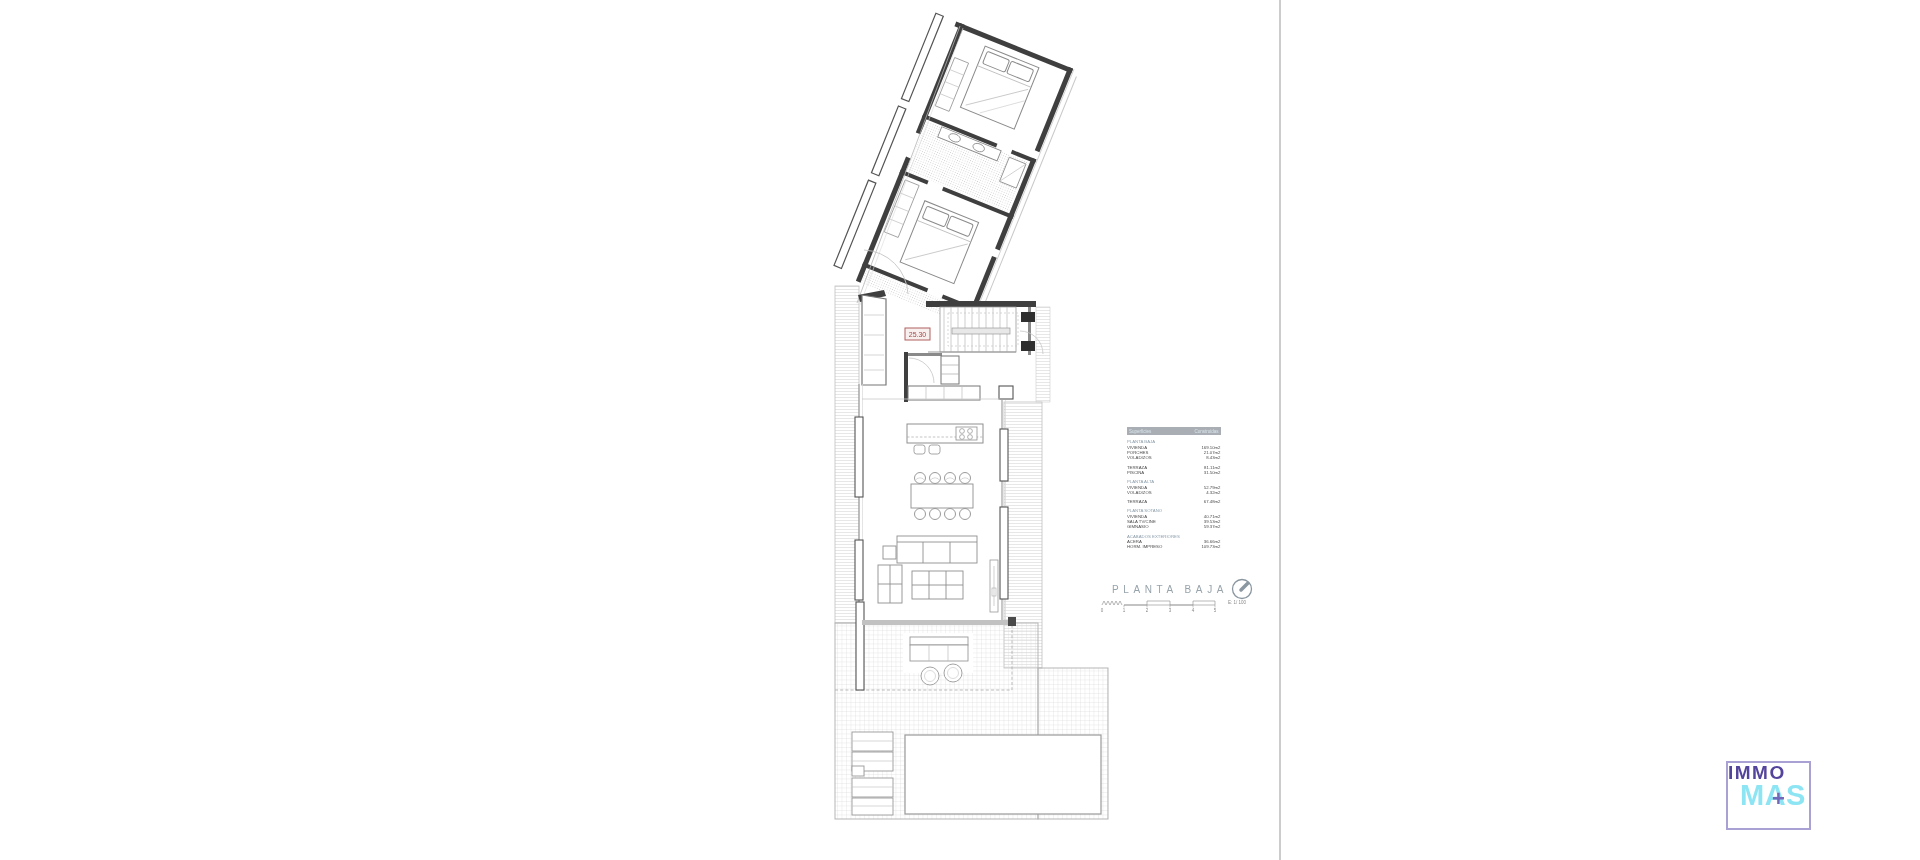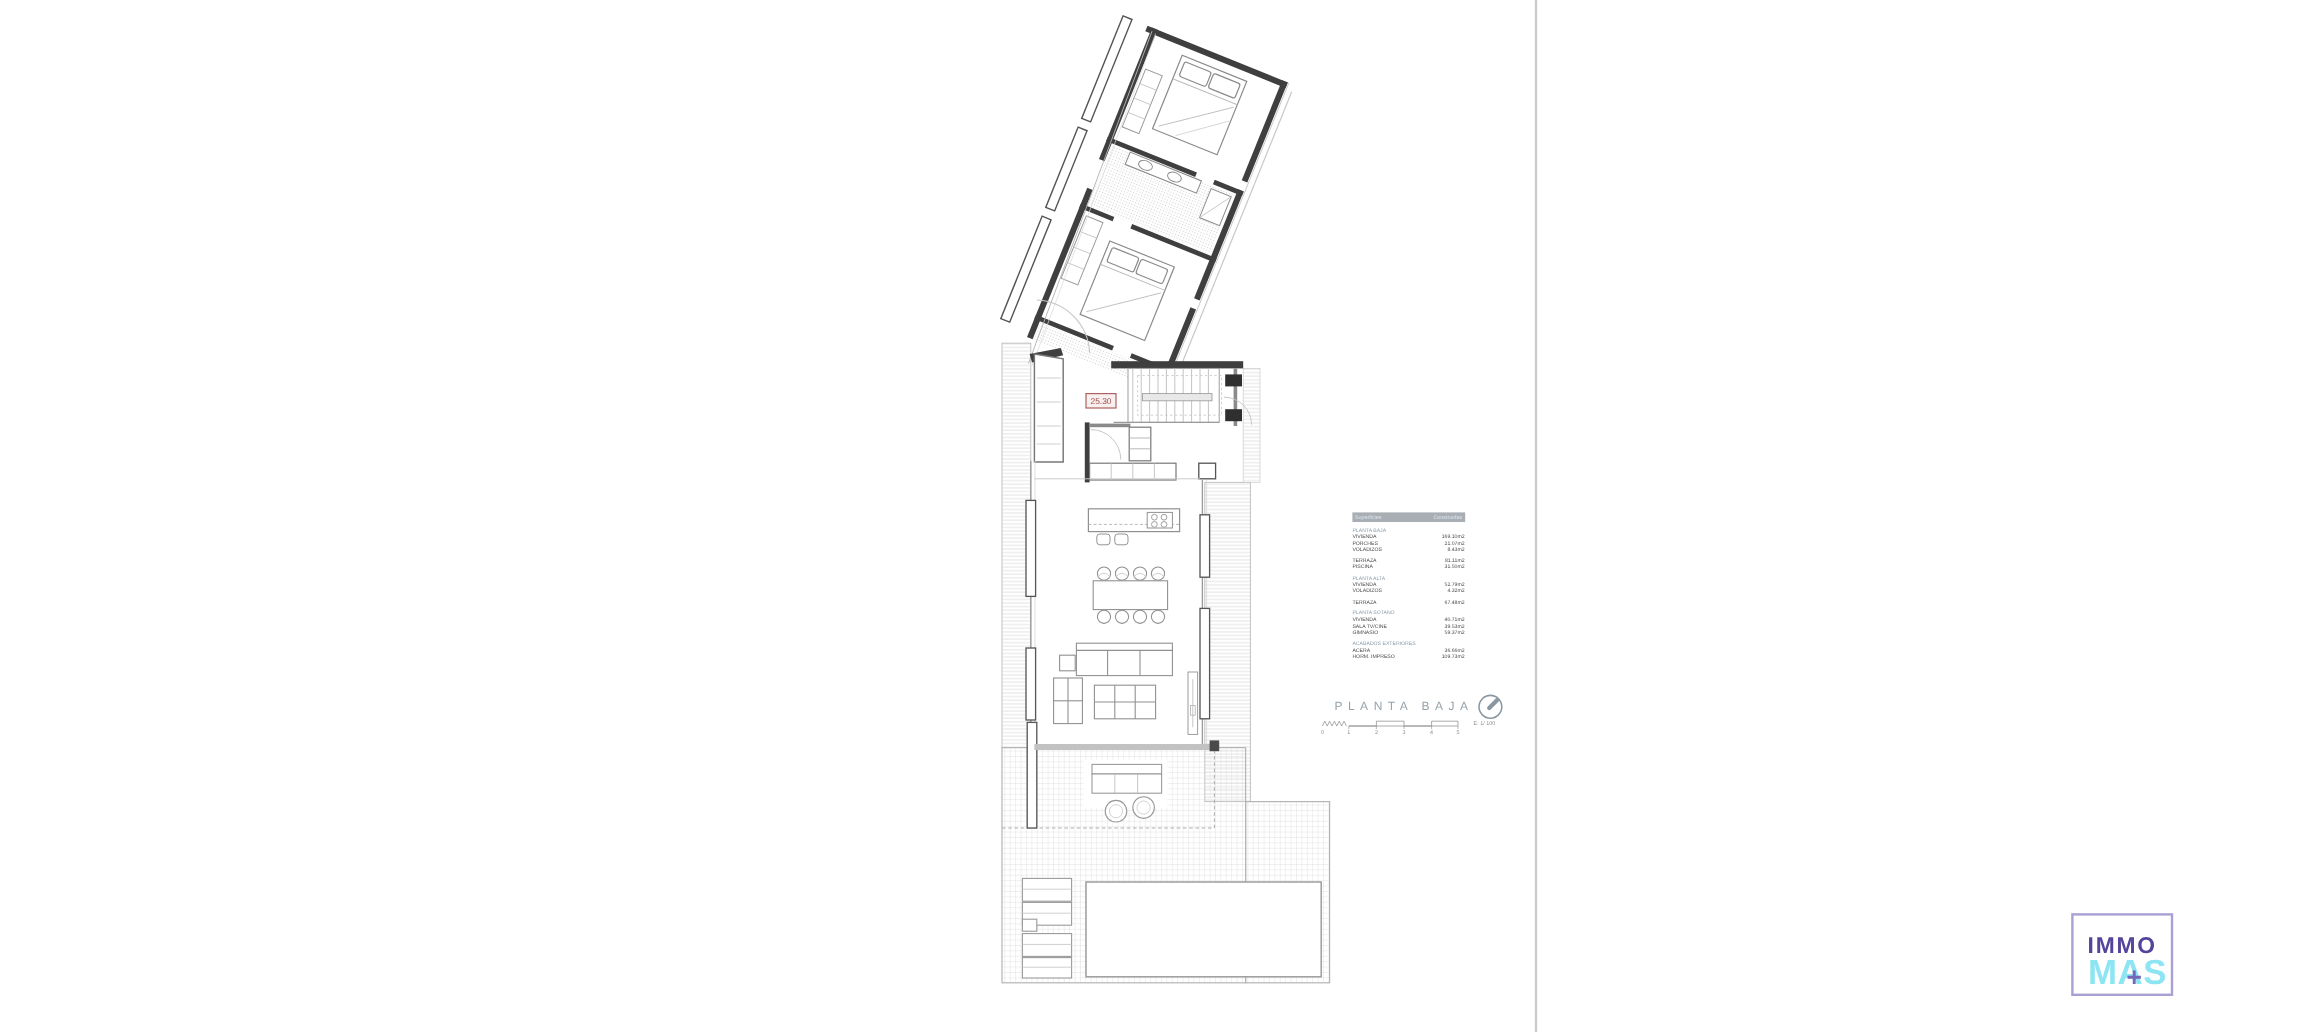--- a/index.html
+++ b/index.html
@@ -28,21 +28,21 @@
   .plan-title-row { position:absolute; left:1112px; top:578px; display:flex;
                     align-items:center; }
   .plan-title { font-size:10px; letter-spacing:4.6px; color:#97a3ab; white-space:nowrap; }
   .compass { margin-left:3px; }
 
   .scalebar { position:absolute; left:1100px; top:597px; }
 
   
   .logo { position:absolute; left:1726px; top:761px; width:85px; height:69px;
           border:2px solid #a9a0d4; background:#fff; }
-  .logo-immo { margin-top:16px; text-align:center; font-weight:bold; font-size:19px;
+  .logo-immo { margin-top:0; text-align:left; font-weight:bold; font-size:19px;
                letter-spacing:1.5px; color:#55449c; line-height:1; }
   .logo-mas { position:relative; font-weight:bold; font-size:29px;
               letter-spacing:0.5px; color:#8de5f4; line-height:26px;padding-left:12px; }
   .logo-plus { position:absolute; left:44px; top:6px; color:#7466b8; font-size:22px;
                font-weight:bold; line-height:1; }
 </style>
 </head>
 <body>
 
 <div class="stage">

